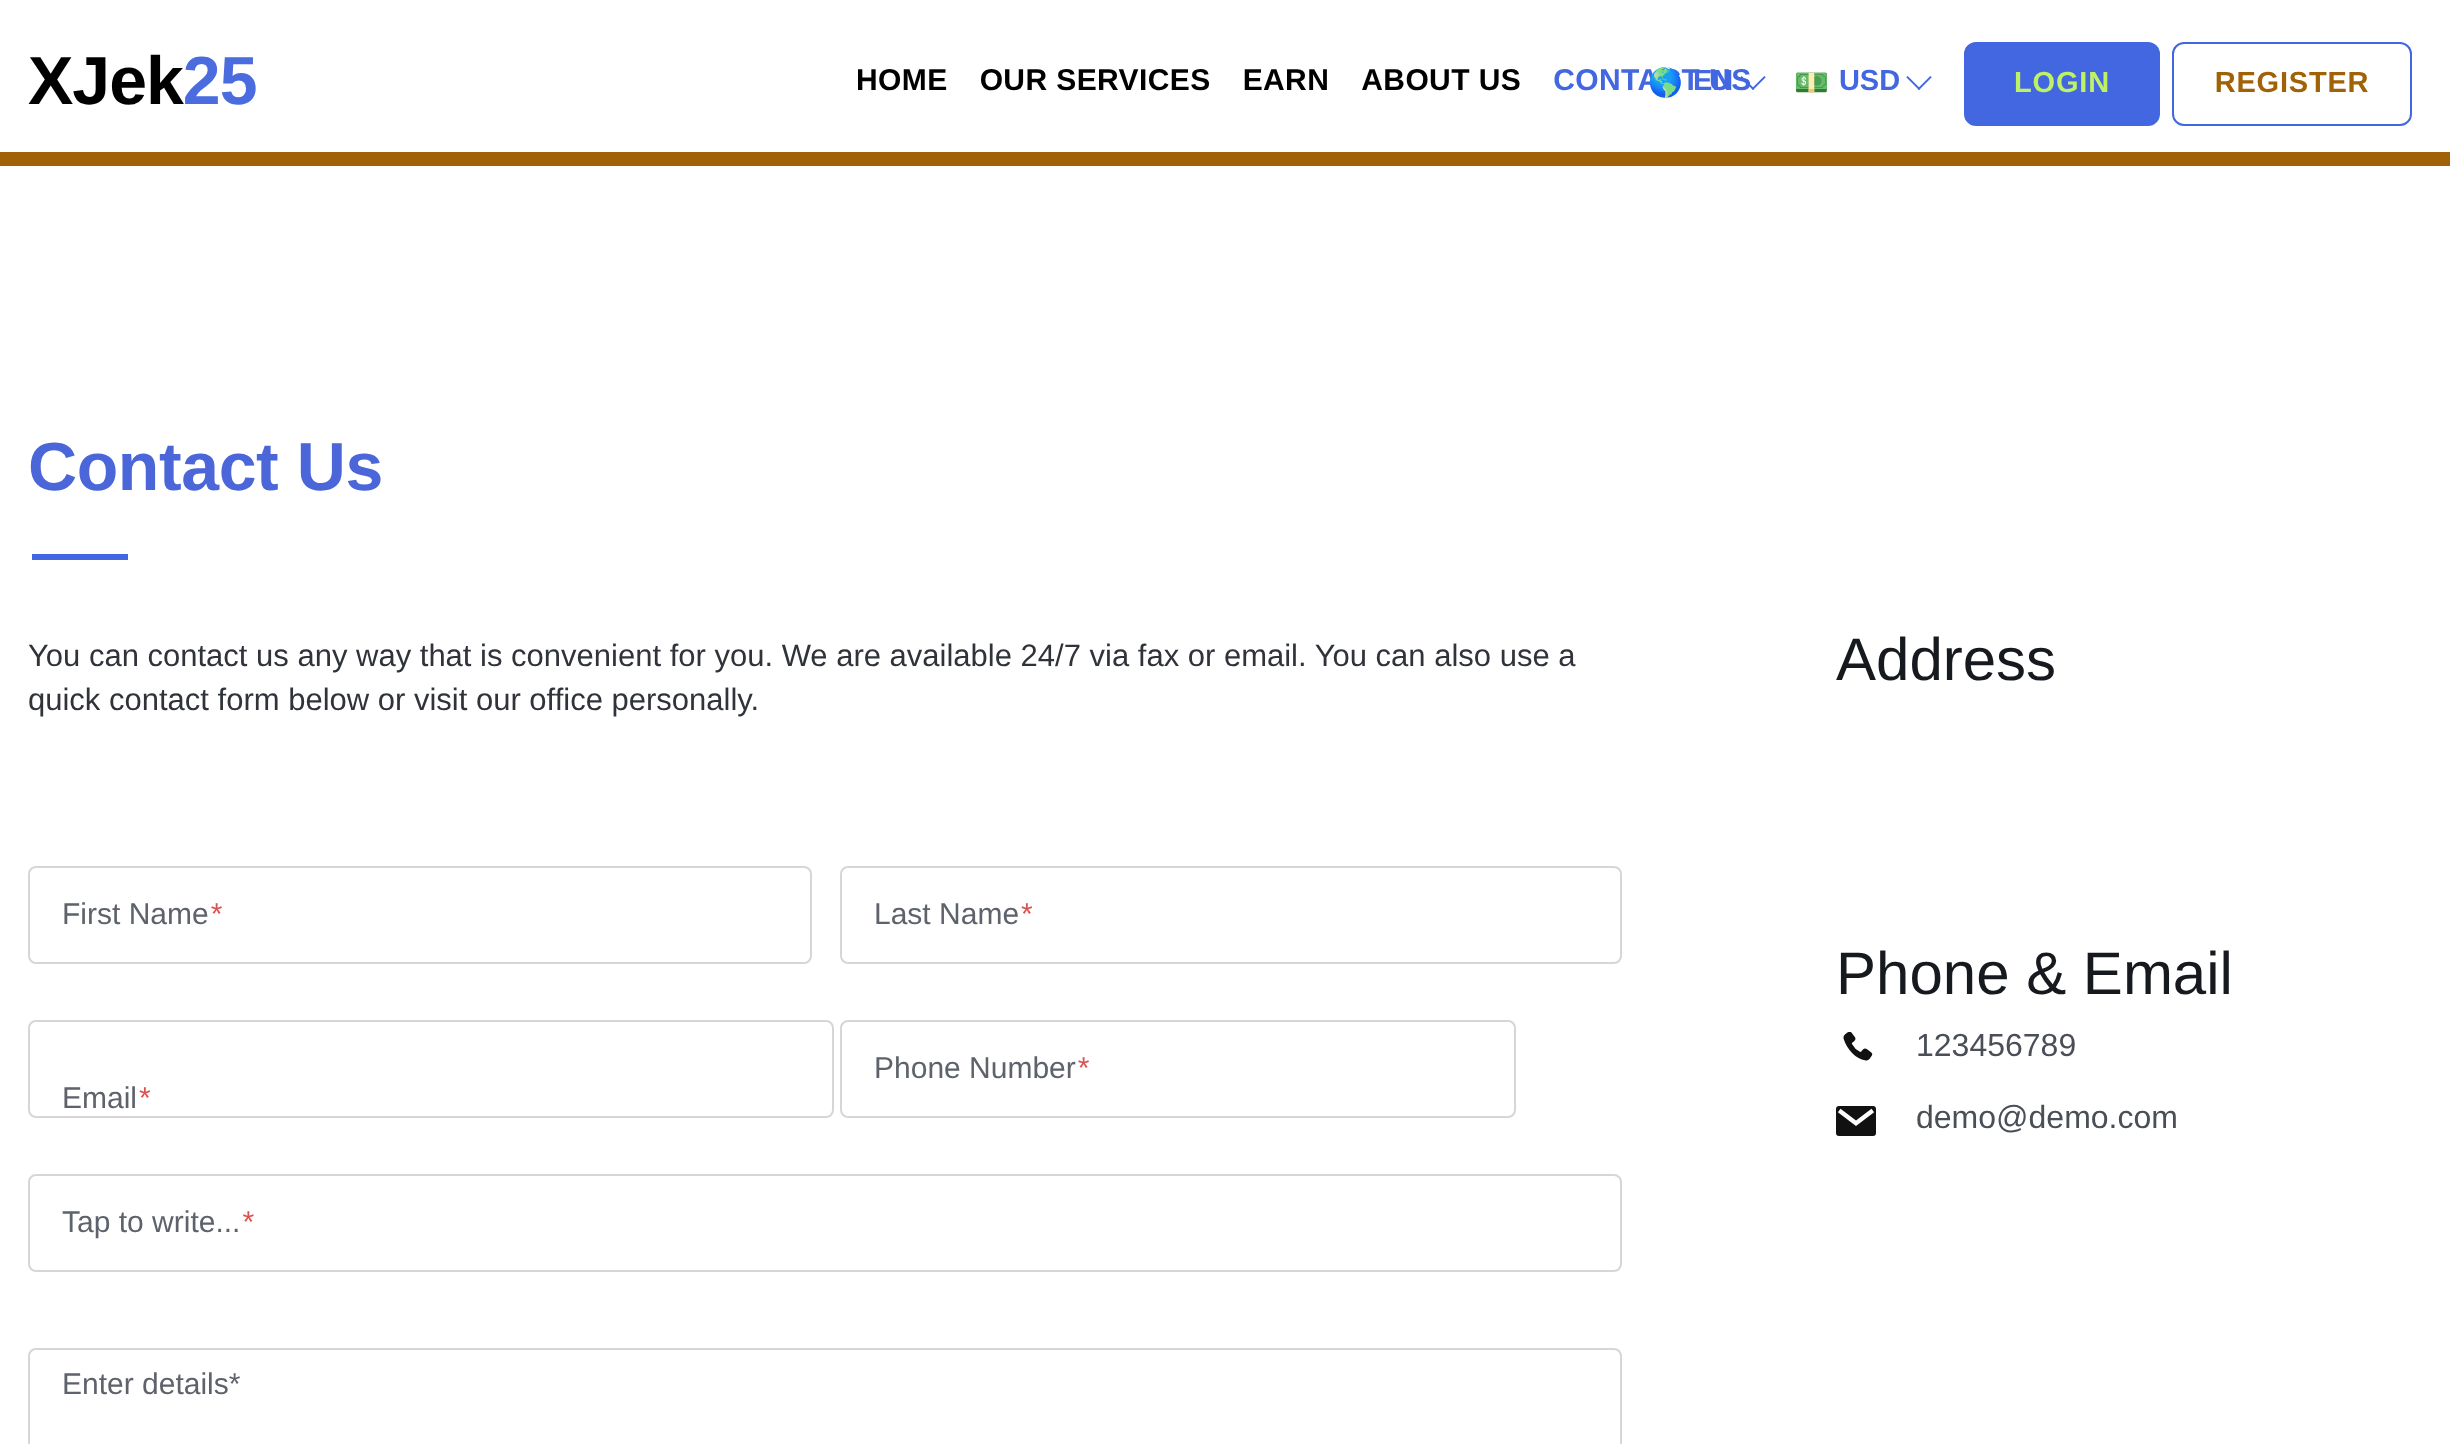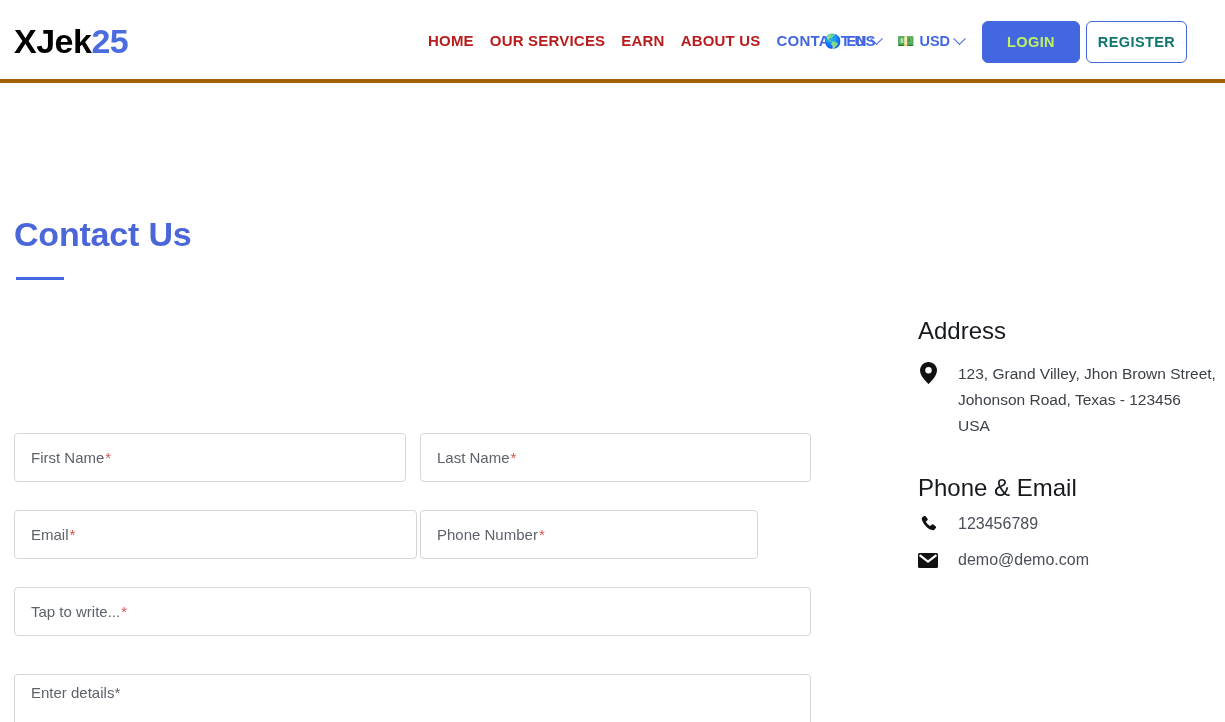--- a/index.html
+++ b/index.html
@@ -9,21 +9,21 @@
     background: #ffffff;
     font-family: "Liberation Sans", sans-serif;
     overflow: hidden;
   }
 
   
   .header {
     position: relative;
     height: 83px;
     width: 1225px;
-    border-bottom: 4px solid #a16207;
+    border-bottom: 7px solid #a16207;
     background: #ffffff;
     display: flex;
     align-items: center;
   }
   .logo {
     position: absolute;
     left: 14px; top: 20px;
     font-size: 34px;
     font-weight: bold;
     letter-spacing: -0.5px;
@@ -36,21 +36,21 @@
     position: absolute;
     left: 420px; top: 29px;
     display: flex;
     align-items: center;
     gap: 0px;
     white-space: nowrap;
   }
   .nav-item {
     font-size: 15px;
     font-weight: bold;
-    color: #b91c1c;
+    color: #000000;
     letter-spacing: 0.2px;
     padding: 0 8px;
     text-decoration: none;
     cursor: pointer;
     line-height: 24px;
   }
   .nav-item.active { color: #4267e0; }
 
   .selector {
     position: absolute;
@@ -89,23 +89,23 @@
     cursor: pointer;
     user-select: none;
   }
   .btn-login {
     left: 982px; width: 98px;
     background: #4267e0;
     color: #bef264;
     border: 1px solid #4267e0;
   }
   .btn-register {
-    left: 1086px; width: 101px;
-    background: #ffffff;
-    color: #0f766e;
+    left: 1086px; width: 120px;
+    background: #ffffff;
+    color: #a16207;
     border: 1.5px solid #4267e0;
   }
 
   
   .page { position: relative; width: 1225px; height: 639px; }
 
   .page-title {
     position: absolute;
     left: 14px; top: 129px;
     font-size: 34px;
@@ -147,42 +147,42 @@
     display: flex;
     align-items: center;
     padding: 0 16px;
     font-size: 15px;
     color: #5e636b;
     cursor: text;
   }
   .field .req { color: #d9534f; margin-left: 1px; }
   .f-first  { left: 14px;  top: 350px; width: 392px; height: 49px; }
   .f-last   { left: 420px; top: 350px; width: 391px; height: 49px; }
-  .f-email  { left: 14px;  top: 427px; width: 403px; height: 49px; }
+  .f-email  { left: 14px;  top: 427px; width: 403px; height: 49px; align-items: flex-end; }
   .f-phone  { left: 420px; top: 427px; width: 338px; height: 49px; }
   .f-tap    { left: 14px;  top: 504px; width: 797px; height: 49px; }
 
   .textarea-box {
     position: absolute;
     left: 14px; top: 591px;
     width: 797px; height: 104px;
     border: 1px solid #d6d6d6;
     border-radius: 4px;
     background: #ffffff;
     padding: 9px 16px;
     font-size: 15px;
     color: #5e636b;
     cursor: text;
     overflow: hidden;
   }
 
   
   .side-heading {
     position: absolute;
-    font-size: 24px;
+    font-size: 30px;
     font-weight: normal;
     color: #16191d;
     line-height: 32px;
   }
   .sh-address { left: 918px; top: 232px; }
   .sh-phone   { left: 918px; top: 389px; }
 
   .contact-row {
     position: absolute;
     display: flex;
@@ -244,20 +244,21 @@
 
   <div class="btn btn-login">LOGIN</div>
   <div class="btn btn-register">REGISTER</div>
 </div>
 
 <div class="page">
 
   <div class="page-title">Contact Us</div>
   <div class="title-underline"></div>
 
+  <div class="intro">You can contact us any way that is convenient for you. We are available 24/7 via fax or email. You can also use a quick contact form below or visit our office personally.</div>
 
   <div class="field f-first">
     <span>First Name</span>
       <span class="req">*</span>
   </div>
 
   <div class="field f-last">
     <span>Last Name</span>
       <span class="req">*</span>
   </div>
@@ -277,33 +278,20 @@
       <span class="req">*</span>
   </div>
 
   <div class="textarea-box">
     <span>Enter details</span><span class="req">*</span>
     
   </div>
 
   <div class="side-heading sh-address">Address</div>
 
-  <div class="contact-row cr-address">
-    <span class="c-icon">
-      <svg width="17" height="22" viewBox="0 0 17 22" aria-hidden="true">
-        <path d="M8.5 0C3.8 0 0 3.8 0 8.5C0 14.5 8.5 22 8.5 22S17 14.5 17 8.5C17 3.8 13.2 0 8.5 0Z" fill="#111111"></path>
-        <circle cx="8.5" cy="8.2" r="3.2" fill="#ffffff"></circle>
-      </svg>
-    </span>
-    <span class="c-text">
-      <span>123, Grand Villey, Jhon Brown Street,</span><br>
-      <span>Johonson Road, Texas - 123456</span><br>
-      <span>USA</span>
-    </span>
-  </div>
 
   <div class="side-heading sh-phone">Phone &amp; Email</div>
 
   <div class="contact-row cr-phone">
     <span class="c-icon">
       <svg width="17" height="17" viewBox="0 0 16 16" aria-hidden="true">
         <path d="M3.65.15a1.3 1.3 0 0 1 1.82.26l1.5 2a1.3 1.3 0 0 1-.2 1.77l-1 .82a.5.5 0 0 0-.12.6 9 9 0 0 0 3.75 3.75.5.5 0 0 0 .6-.12l.82-1a1.3 1.3 0 0 1 1.77-.2l2 1.5a1.3 1.3 0 0 1 .26 1.82l-.9 1.2a2 2 0 0 1-2.2.7C7.9 12.9 3.1 8.1 1.75 3.25a2 2 0 0 1 .7-2.2z" fill="#111111"></path>
       </svg>
     </span>
     <span class="c-text">123456789</span>

